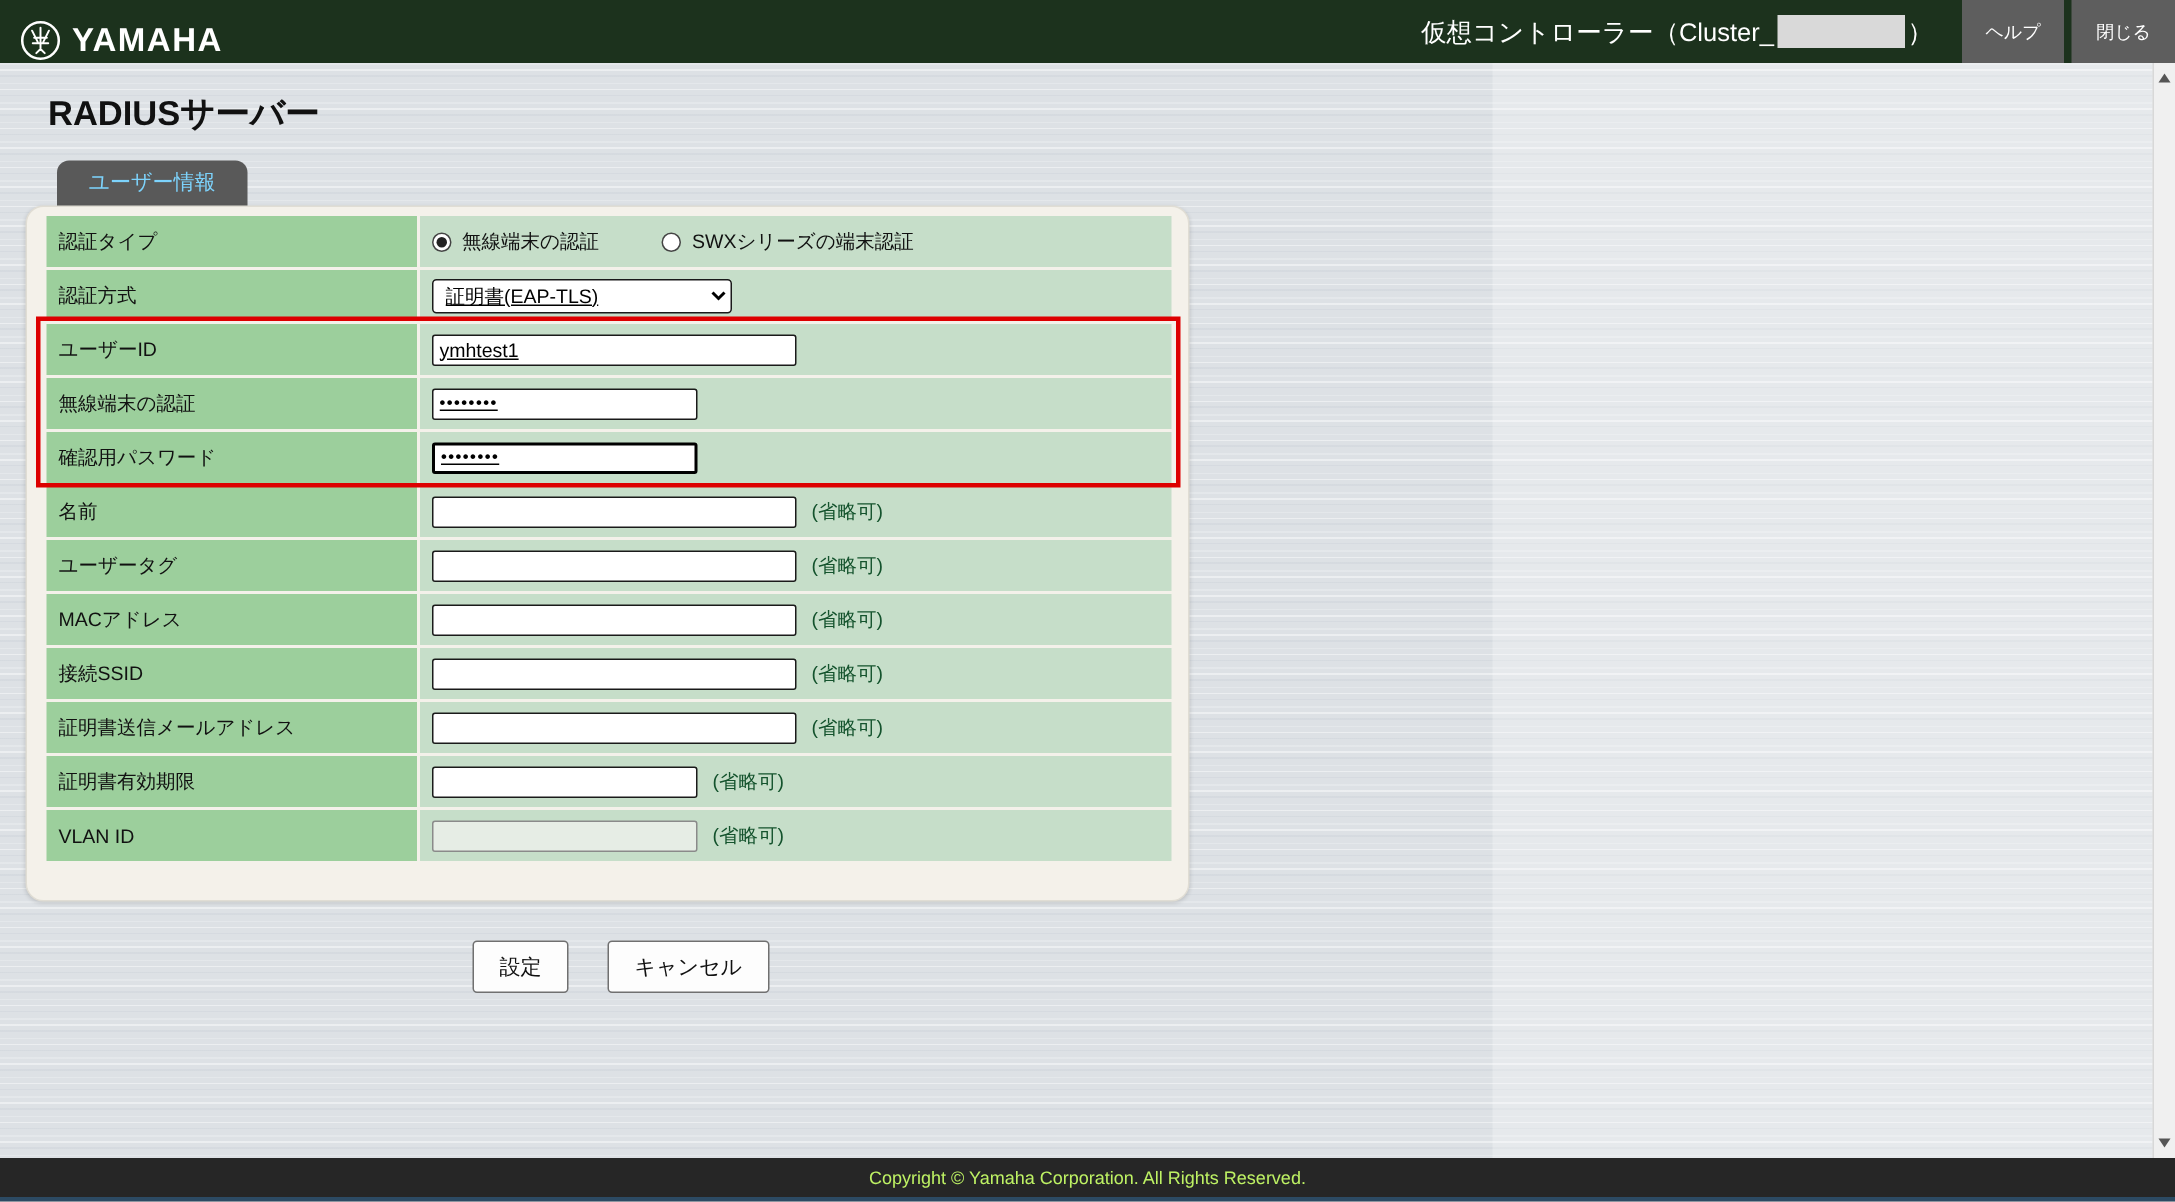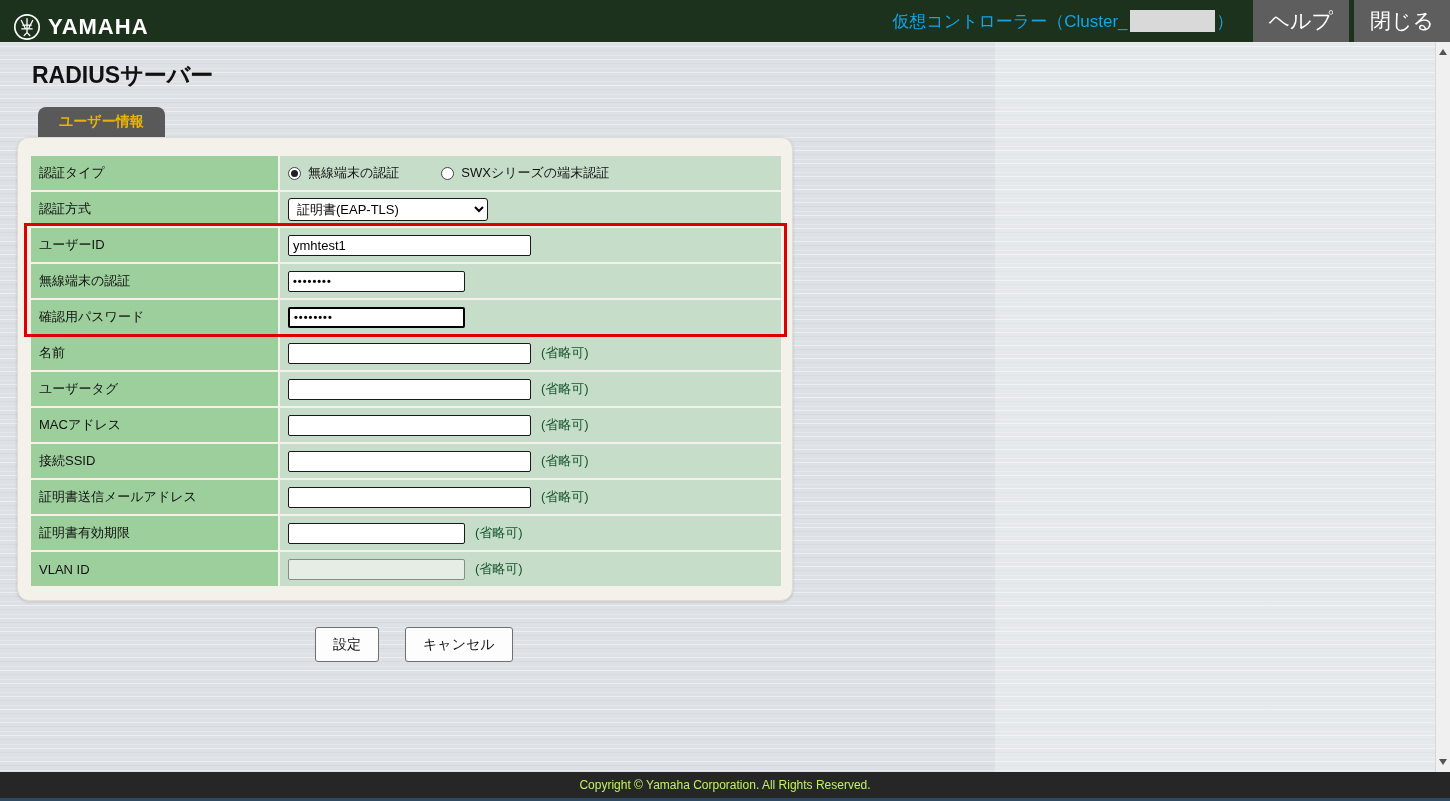--- a/index.html
+++ b/index.html
@@ -7,46 +7,46 @@
   body { font-family:"Liberation Sans","DejaVu Sans",sans-serif; background:#dce0e4; }
 
   .screen { position:relative; width:1450px; height:801px; overflow:hidden; }
 
   
   .header { position:absolute; top:0; left:0; right:0; height:42px; background:#1c321d; display:flex; align-items:center; z-index:5; }
   .brand { display:flex; align-items:center; gap:6px; padding-left:12px;margin-top:12px; }
   .brand-logo { width:30px; height:30px; }
   .brand-name { color:#fff; font-size:22px; font-weight:bold; letter-spacing:1px; }
   .header-right { margin-left:auto; display:flex; align-items:stretch; height:100%; }
-  .vc-title { display:flex; align-items:center; color:#0ea5e9; font-size:17px; padding-right:14px; white-space:nowrap; }
+  .vc-title { display:flex; align-items:center; color:#ffffff; font-size:17px; padding-right:14px; white-space:nowrap; }
   .redact-box { display:inline-block; width:85px; height:22px; background:#d9d9d9; margin:0 2px; vertical-align:middle; }
-  .hdr-btn { display:flex; align-items:center; justify-content:center; background:#5e5e5e; color:#fff; font-size:21px; padding:0 16px; margin-left:5px; cursor:pointer; }
+  .hdr-btn { display:flex; align-items:center; justify-content:center; background:#5e5e5e; color:#fff; font-size:12px; padding:0 16px; margin-left:5px; cursor:pointer; }
 
   
   .bg-stripes { position:absolute; top:42px; left:0; right:0; bottom:0;
     background:
       repeating-linear-gradient(0deg, rgba(255,255,255,.45) 0 1px, rgba(0,0,0,0) 1px 4px, rgba(255,255,255,.22) 4px 5px, rgba(0,0,0,0) 5px 9px, rgba(200,206,214,.35) 9px 10px, rgba(0,0,0,0) 10px 13px),
       #dde1e5; }
   .bg-right { position:absolute; top:42px; left:995px; right:15px; bottom:29px; background:rgba(255,255,255,.28); }
 
   
   .main { position:absolute; top:42px; left:0; right:0; bottom:0; }
   .page-title { position:absolute; left:32px; top:18px; font-size:23px; font-weight:bold; color:#111; }
-  .tab { position:absolute; left:38px; top:65px; background:#595959; color:#eab308; font-size:14px; font-weight:bold; padding:6px 21px 7px; border-radius:8px 8px 0 0; }
-
-  .panel { position:absolute; left:17px; top:95px; width:776px; height:464px; background:#f4f1ea; border-radius:12px; border:1px solid #e0ddd4; box-shadow:0 1px 3px rgba(0,0,0,.15); padding:18px 13px; }
+  .tab { position:absolute; left:38px; top:65px; background:#595959; color:#7dd3fc; font-size:14px; font-weight:normal; padding:6px 21px 7px; border-radius:8px 8px 0 0; }
+
+  .panel { position:absolute; left:17px; top:95px; width:776px; height:464px; background:#f4f1ea; border-radius:12px; border:1px solid #e0ddd4; box-shadow:0 1px 3px rgba(0,0,0,.15); padding:6px 13px; }
 
   .twrap { position:relative; width:750px; }
   .trow { display:flex; height:34px; margin-bottom:2px; }
   .tlabel { width:247px; background:#9ccf9c; display:flex; align-items:center; padding-left:8px; font-size:13px; color:#111; margin-right:2px; flex:none; }
   .tvalue { flex:1; background:#c6dec9; display:flex; align-items:center; padding-left:8px; font-size:13px; color:#111; }
 
   .red-annot { position:absolute; left:-7px; width:calc(100% + 13px); top:67px; height:114px; border:3px solid #dd0000; pointer-events:none; z-index:3; }
 
-  .ctl { height:21px; border:1px solid #1a1a1a; border-radius:2px; background:#fff; font-size:13px; padding:1px 4px; font-family:inherit; }
+  .ctl { height:21px; border:1px solid #1a1a1a; border-radius:2px; background:#fff; font-size:13px; padding:1px 4px; font-family:inherit;text-decoration:underline; }
   .w-wide { width:243px; }
   .w-narrow { width:177px; }
   .pwd { font-size:11px; letter-spacing:1px; font-weight:bold; }
   .focused { border:2px solid #000; }
   .ctl:disabled { background:#e6ede5; border:1px solid #8a8a8a; color:#555; }
   .note { margin-left:10px; font-size:13px; color:#14532d; }
 
   select.ctl { width:200px; height:23px; border-radius:3px; }
 
   .radio-opt { display:flex; align-items:center; margin-right:42px; }

